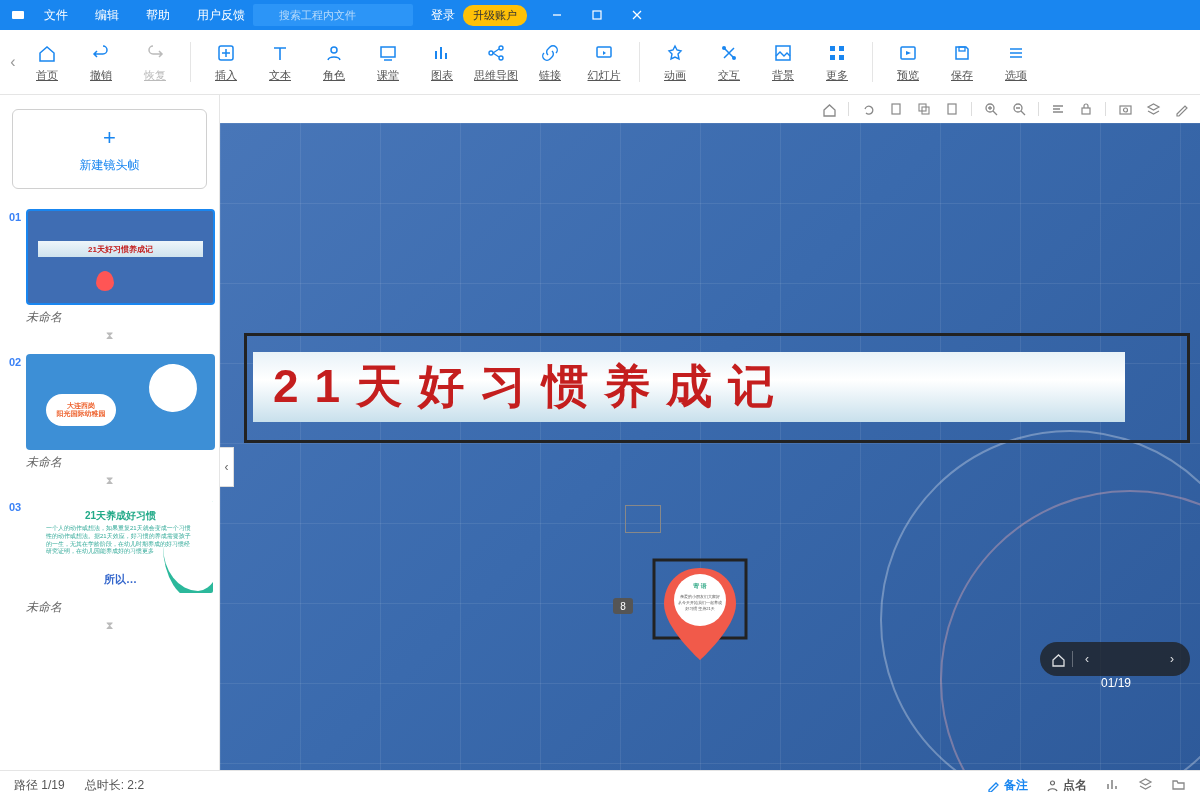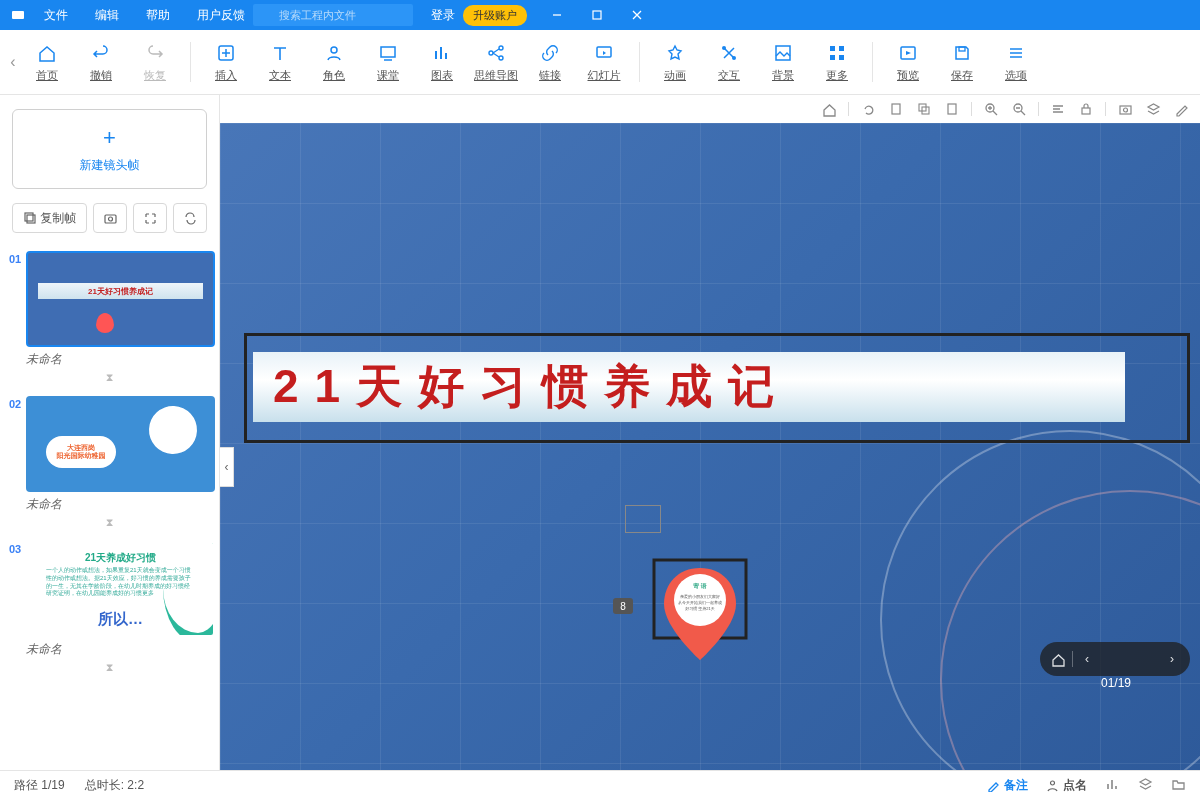--- a/index.html
+++ b/index.html
@@ -74,21 +74,21 @@
 .statusbar .ricon{color:#888;cursor:pointer;}
 
 
 .th1-banner{position:absolute;left:10px;top:30px;right:10px;height:16px;background:linear-gradient(#eef5fa,#cfe3ee);display:flex;align-items:center;justify-content:center;font-size:8px;color:#c41e1e;font-weight:700;}
 .th1-pin{position:absolute;left:68px;top:60px;width:18px;height:20px;background:#f55;border-radius:50% 50% 50% 50% / 60% 60% 40% 40%;}
 .th2-cloud{position:absolute;left:18px;top:38px;width:70px;height:32px;background:#fff;border-radius:18px;display:flex;flex-direction:column;align-items:center;justify-content:center;font-size:7px;color:#e63;font-weight:700;line-height:1.1;}
 .th2-hand{position:absolute;right:16px;top:8px;width:48px;height:48px;background:#fff;border-radius:50%;transform:rotate(-20deg);}
 .th3{background:#fff!important;}
 .th3-title{position:absolute;top:8px;left:0;right:0;text-align:center;font-size:10px;color:#2a8;font-weight:700;}
 .th3-text{position:absolute;top:24px;left:18px;right:18px;font-size:6px;color:#3a9;line-height:1.3;}
-.th3-foot{position:absolute;bottom:6px;left:0;right:0;text-align:center;font-size:15px;color:#36c;font-weight:700;}
+.th3-foot{position:absolute;bottom:6px;left:0;right:0;text-align:center;font-size:11px;color:#36c;font-weight:700;}
 .th3-arc{position:absolute;right:-20px;top:-10px;width:70px;height:110px;border:10px solid #2bb89b;border-radius:50%;border-left:none;border-top:none;}
 </style>
 </head>
 <body>
 
 <div class="titlebar">
   <div class="logo">
       <svg width="16" height="16" viewBox="0 0 16 16">
         <rect x="2" y="4" width="12" height="8" fill="#fff" rx="1"></rect>
       </svg>
@@ -293,42 +293,20 @@
       <span>选项</span>
     </div>
 </div>
 
 <div class="main">
 
   <div class="sidebar">
     <div class="newframe">
       <div class="plus">+</div>
       <span>新建镜头帧</span>
-    </div>
-    <div class="sidetools">
-      <div class="st copy"><svg width="14" height="14" viewBox="0 0 14 14">
-            <rect x="2" y="2" width="8" height="8" fill="none" stroke="#666" stroke-width="1.2"></rect>
-            <rect x="4" y="4" width="8" height="8" fill="none" stroke="#666" stroke-width="1.2"></rect>
-          </svg>&nbsp;<span>复制帧</span></div>
-      <div class="st sq">
-          <svg width="15" height="15" viewBox="0 0 15 15">
-            <rect x="2" y="4" width="11" height="8" rx="1" fill="none" stroke="#666" stroke-width="1.2"></rect>
-            <circle cx="7.5" cy="8" r="2" fill="none" stroke="#666" stroke-width="1.2"></circle>
-          </svg>
-        </div>
-      <div class="st sq">
-          <svg width="15" height="15" viewBox="0 0 15 15">
-            <path d="M3 3h3M3 3v3M12 3h-3M12 3v3M3 12h3M3 12v-3M12 12h-3M12 12v-3" stroke="#666" stroke-width="1.2" fill="none"></path>
-          </svg>
-        </div>
-      <div class="st sq">
-          <svg width="15" height="15" viewBox="0 0 15 15">
-            <path d="M3 6a4 4 0 0 1 8 0M12 9a4 4 0 0 1-8 0" fill="none" stroke="#666" stroke-width="1.2"></path>
-          </svg>
-        </div>
     </div>
 
     <div class="slide active">
       <div class="row">
           <div class="num">01</div>
         <div class="thumb">
           <div class="th1-banner">21天好习惯养成记</div>
           <div class="th1-pin"></div>
         </div>
         </div>

